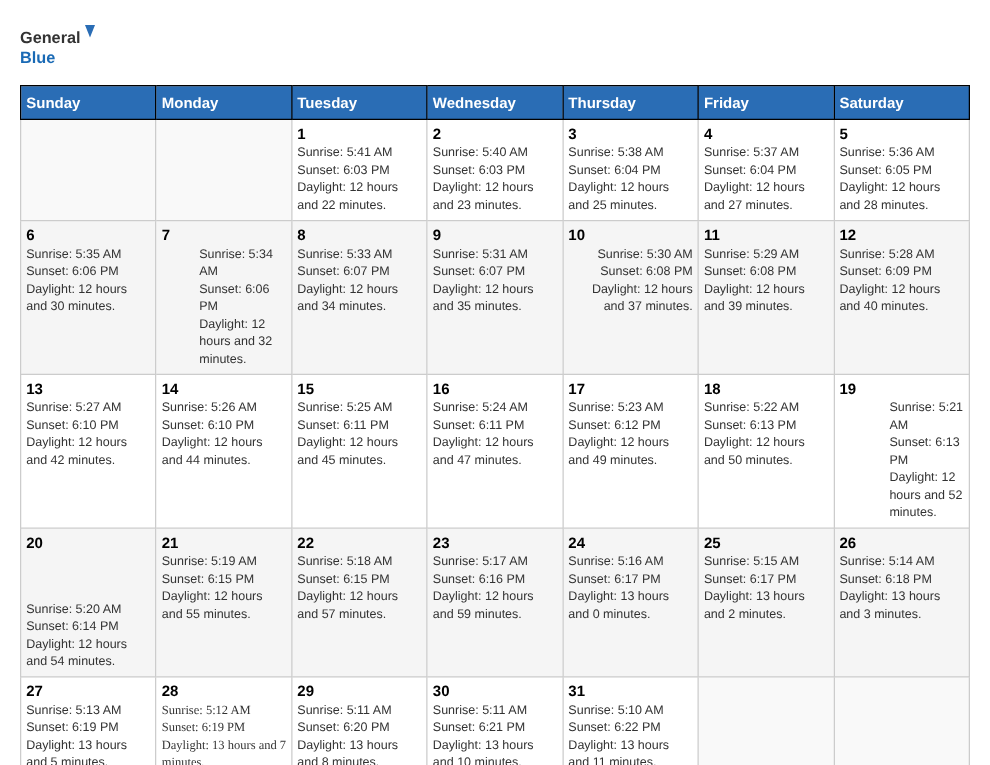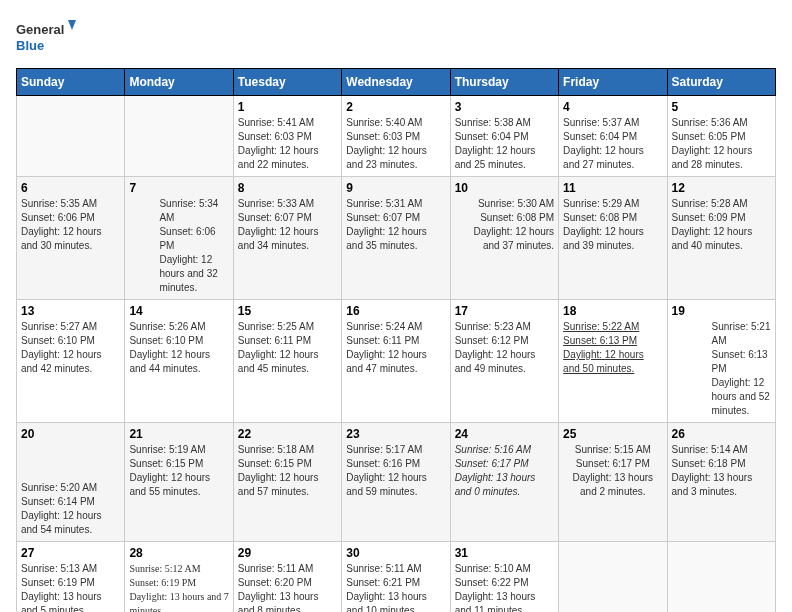--- a/index.html
+++ b/index.html
@@ -206,21 +206,21 @@
 Daylight: 12 hours and 47 minutes.</div>
         </td>
         <td>
           <div class="day-number">17</div>
           <div class="day-info" style="white-space: pre-line;">Sunrise: 5:23 AM
 Sunset: 6:12 PM
 Daylight: 12 hours and 49 minutes.</div>
         </td>
         <td>
           <div class="day-number">18</div>
-          <div class="day-info" style="white-space: pre-line; text-decoration: underline;">Sunrise: 5:22 AM
+          <div class="day-info" style="white-space: pre-line;">Sunrise: 5:22 AM
 Sunset: 6:13 PM
 Daylight: 12 hours and 50 minutes.</div>
         </td>
         <td>
           <div class="day-number">19</div>
           <div class="day-info" style="white-space: pre-line; margin-left: 40px;">Sunrise: 5:21 AM
 Sunset: 6:13 PM
 Daylight: 12 hours and 52 minutes.</div>
         </td>
       </tr>
@@ -244,27 +244,27 @@
 Daylight: 12 hours and 57 minutes.</div>
         </td>
         <td>
           <div class="day-number">23</div>
           <div class="day-info" style="white-space: pre-line;">Sunrise: 5:17 AM
 Sunset: 6:16 PM
 Daylight: 12 hours and 59 minutes.</div>
         </td>
         <td>
           <div class="day-number">24</div>
-          <div class="day-info" style="white-space: pre-line; font-style: italic;">Sunrise: 5:16 AM
+          <div class="day-info" style="white-space: pre-line;">Sunrise: 5:16 AM
 Sunset: 6:17 PM
 Daylight: 13 hours and 0 minutes.</div>
         </td>
         <td>
           <div class="day-number">25</div>
-          <div class="day-info" style="white-space: pre-line; text-align: center;">Sunrise: 5:15 AM
+          <div class="day-info" style="white-space: pre-line;">Sunrise: 5:15 AM
 Sunset: 6:17 PM
 Daylight: 13 hours and 2 minutes.</div>
         </td>
         <td>
           <div class="day-number">26</div>
           <div class="day-info" style="white-space: pre-line;">Sunrise: 5:14 AM
 Sunset: 6:18 PM
 Daylight: 13 hours and 3 minutes.</div>
         </td>
       </tr>

